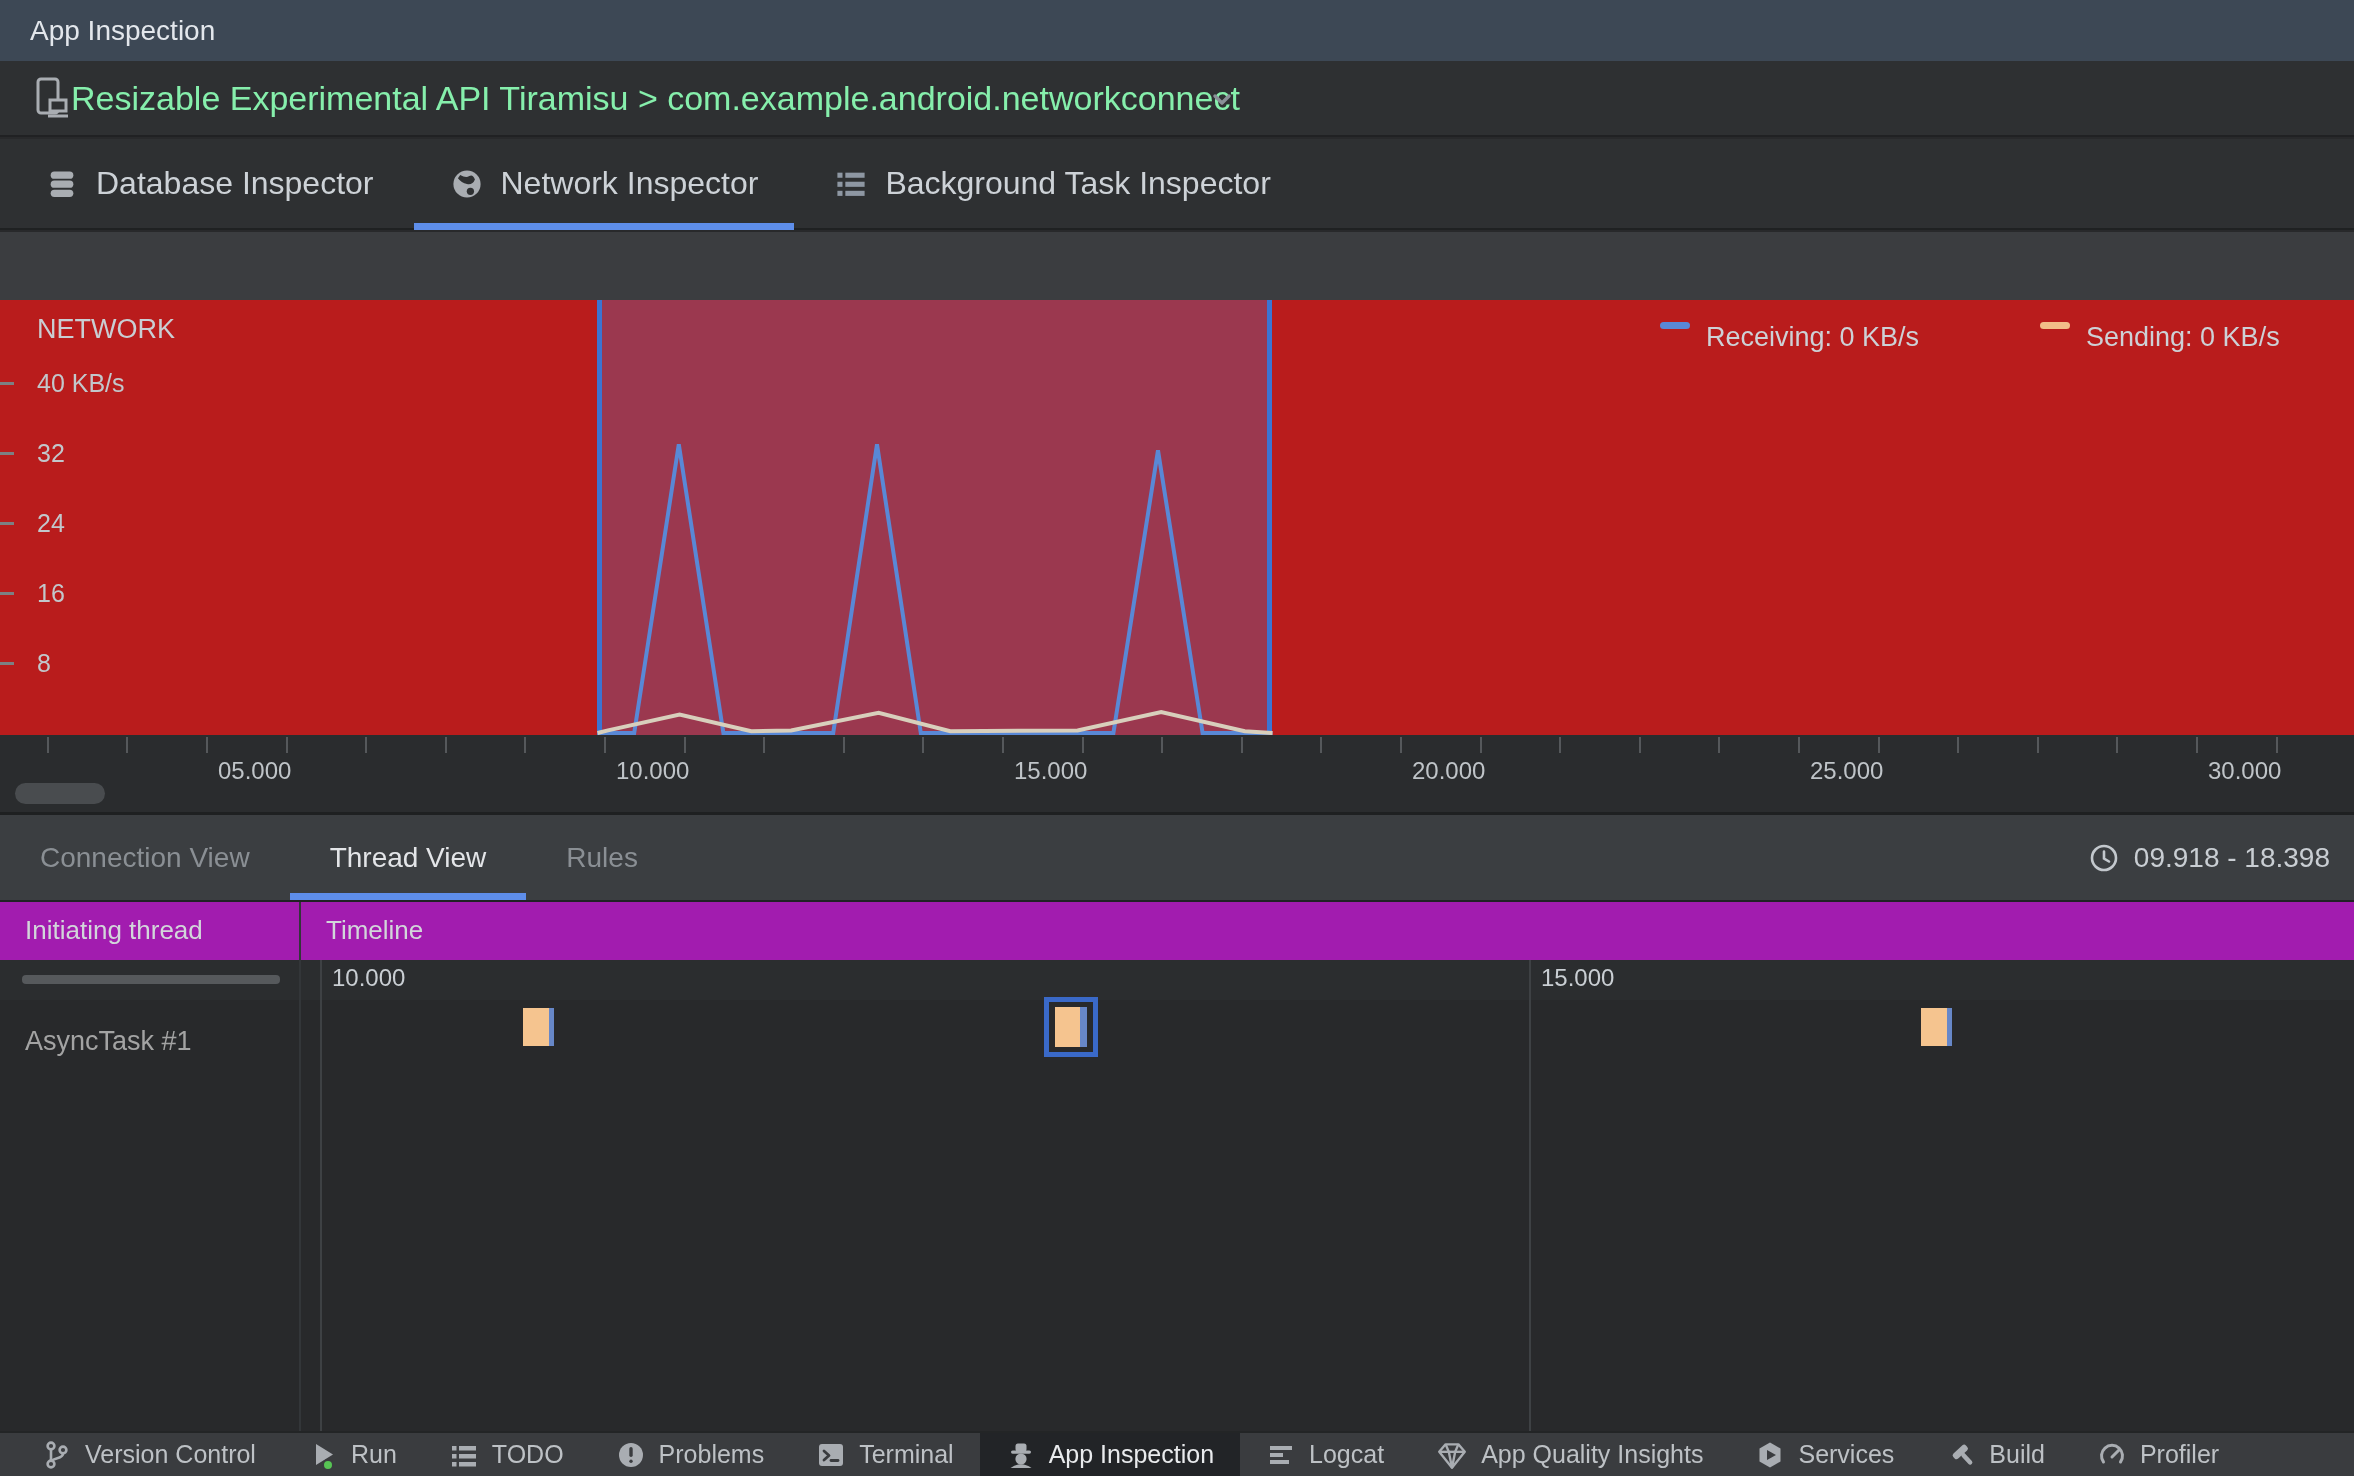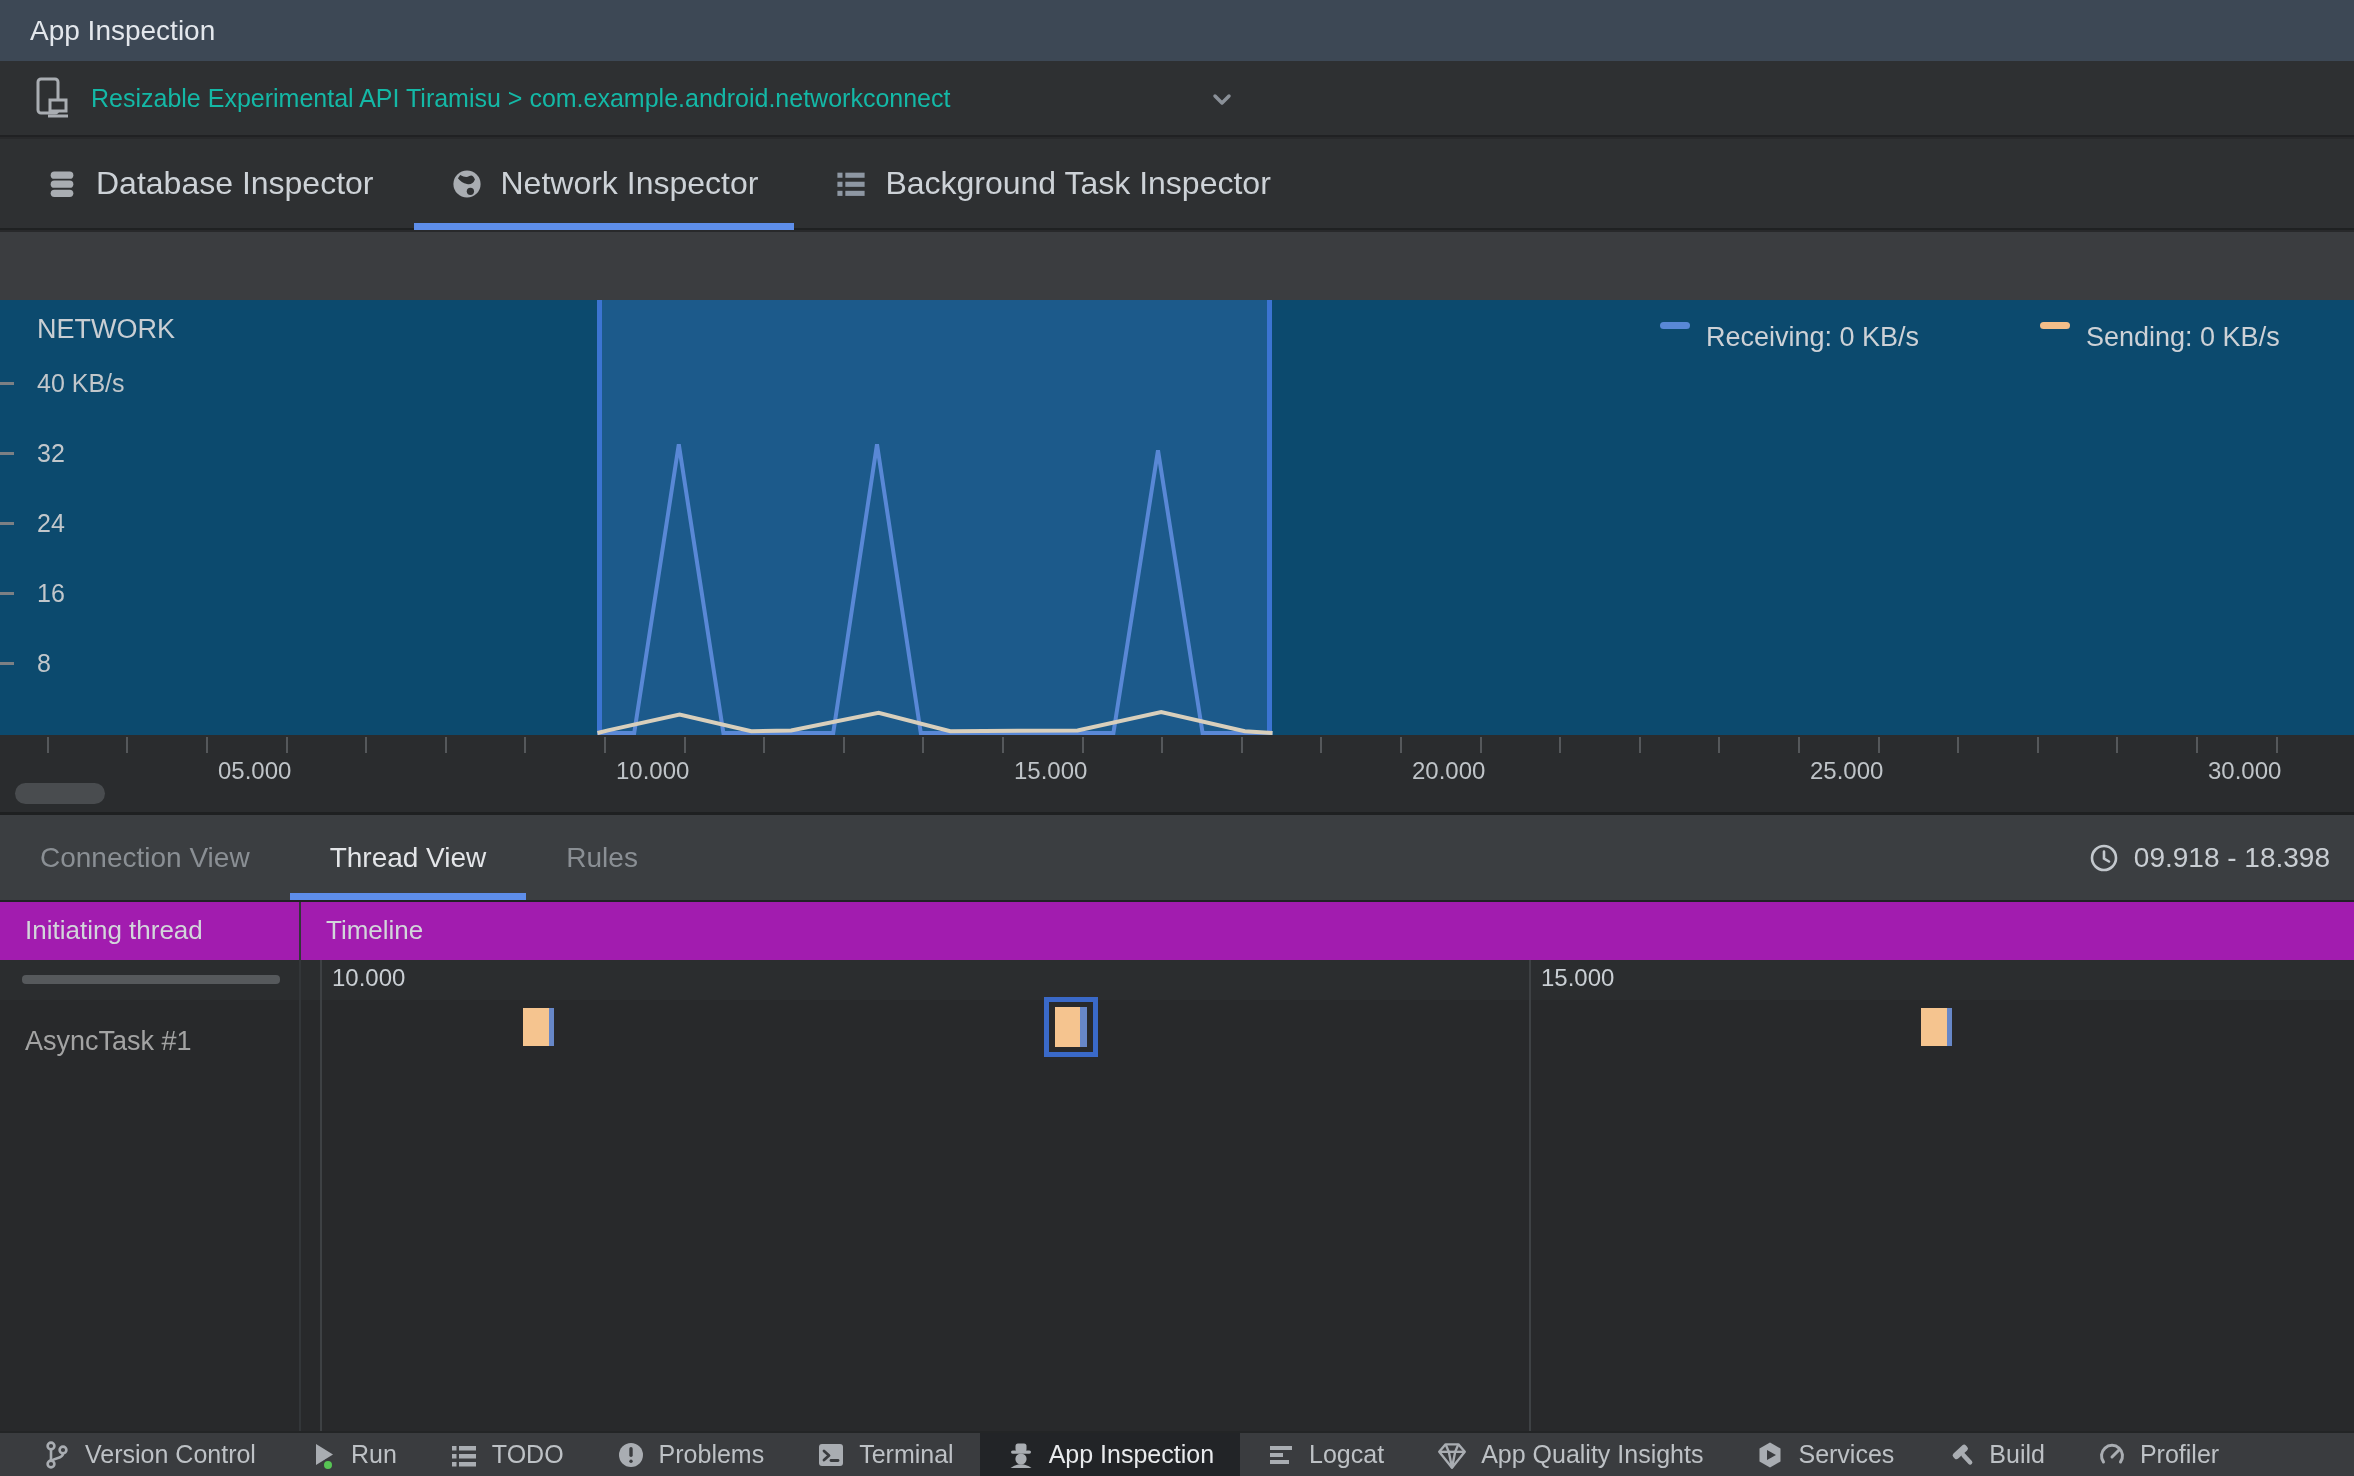--- a/index.html
+++ b/index.html
@@ -7,35 +7,35 @@
        -webkit-font-smoothing:antialiased;}
   .app{position:absolute;inset:0;width:2354px;height:1476px;background:#28292b;}
 
   
   .titlebar{position:absolute;left:0;top:0;width:100%;height:61px;background:#3d4855;
     color:#e3e7ec;font-size:28px;line-height:61px;padding-left:30px;box-sizing:border-box;}
 
   
   .device-row{position:absolute;left:0;top:61px;width:100%;height:76px;background:#2e3032;
     border-bottom:2px solid #202123;display:flex;align-items:center;padding-left:35px;box-sizing:border-box;}
-  .device-row .label{color:#14b8a6;font-size:25px;margin-left:20px;}
+  .device-row .label{color:#86efac;font-size:34px;margin-left:0;}
   .device-row .chev{position:absolute;left:1208px;top:24px;}
 
   
   .inspector-tabs{position:absolute;left:0;top:139px;width:100%;height:91px;background:#2e3032;
     border-bottom:2px solid #1f2122;display:flex;padding-left:7px;box-sizing:border-box;}
   .itab{position:relative;display:flex;align-items:center;gap:17px;padding:0 38px;cursor:default;}
   .itab .label{color:#cdd2d7;font-size:32px;white-space:nowrap;}
   .itab.active::after{content:"";position:absolute;left:2px;right:2px;bottom:-2px;height:7px;background:#5e8eea;}
 
   
   .toolbar-strip{position:absolute;left:0;top:232px;width:100%;height:68px;background:#3b3d40;}
 
   
-  .chart{position:absolute;left:0;top:300px;width:2354px;height:435px;background:#0c4a6e;}
+  .chart{position:absolute;left:0;top:300px;width:2354px;height:435px;background:#b91c1c;}
   .net-title{position:absolute;left:37px;top:14px;font-size:27px;color:#c9ced3;}
   .ydash{position:absolute;left:0;width:14px;height:3px;background:#7c8084;}
   .ylab{position:absolute;left:37px;font-size:25px;color:#c2c7cb;transform:translateY(-50%);}
   .selection{position:absolute;top:0;height:100%;background:rgba(74,132,217,0.27);
     border-left:5px solid #3c74d2;border-right:5px solid #3c74d2;box-sizing:border-box;}
   .chart svg.lines{position:absolute;left:0;top:0;}
   .legend{position:absolute;top:22px;display:flex;align-items:flex-start;gap:16px;}
   .legend .swatch{width:30px;height:7px;border-radius:3.5px;}
   .legend .ltext{font-size:27px;color:#cdd1d6;white-space:nowrap;}
 

